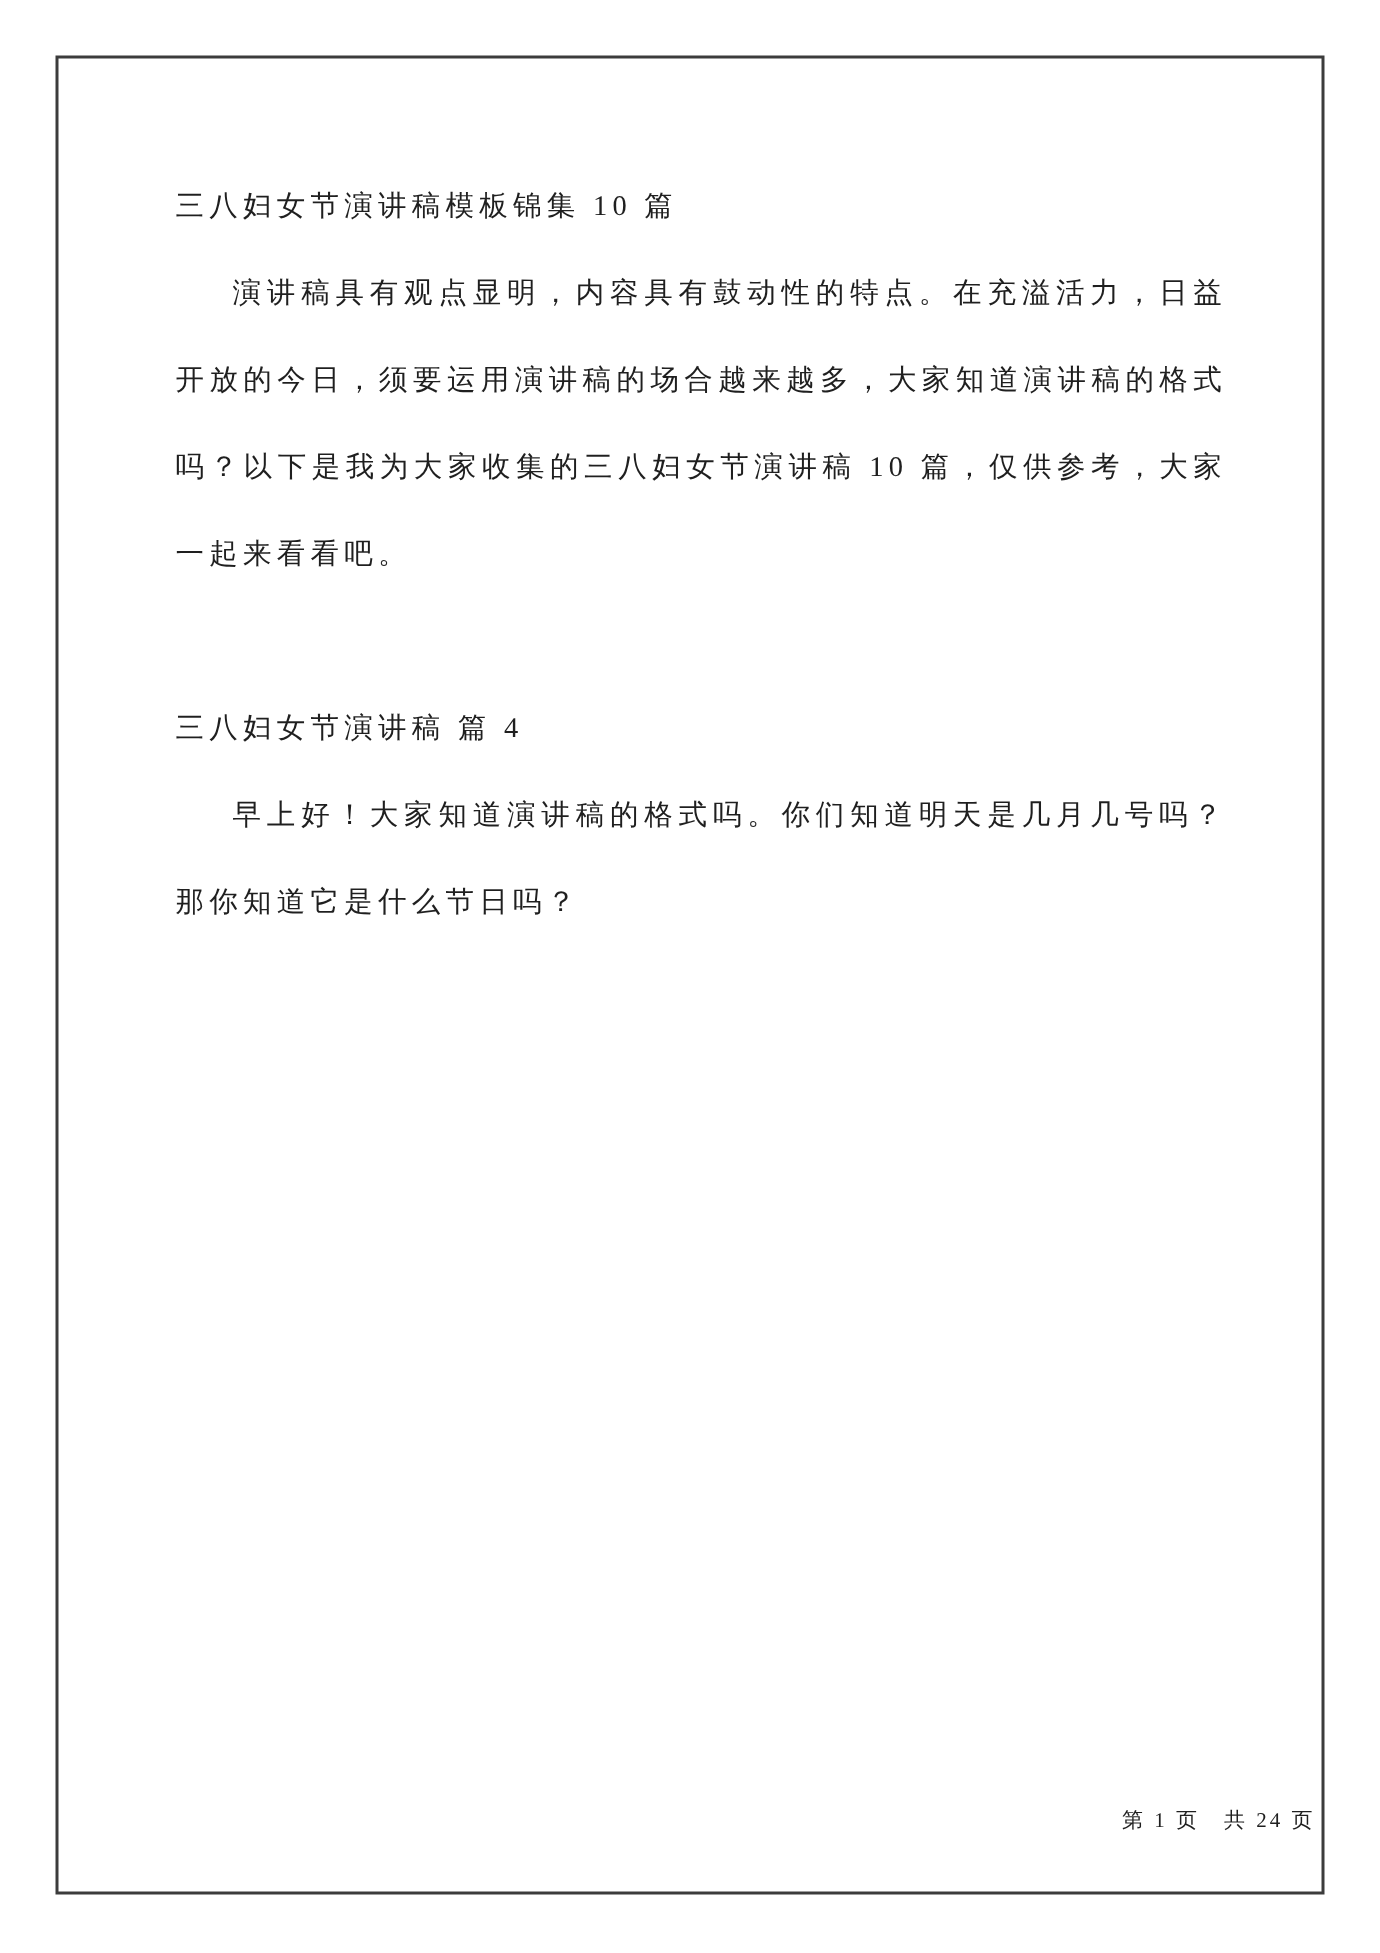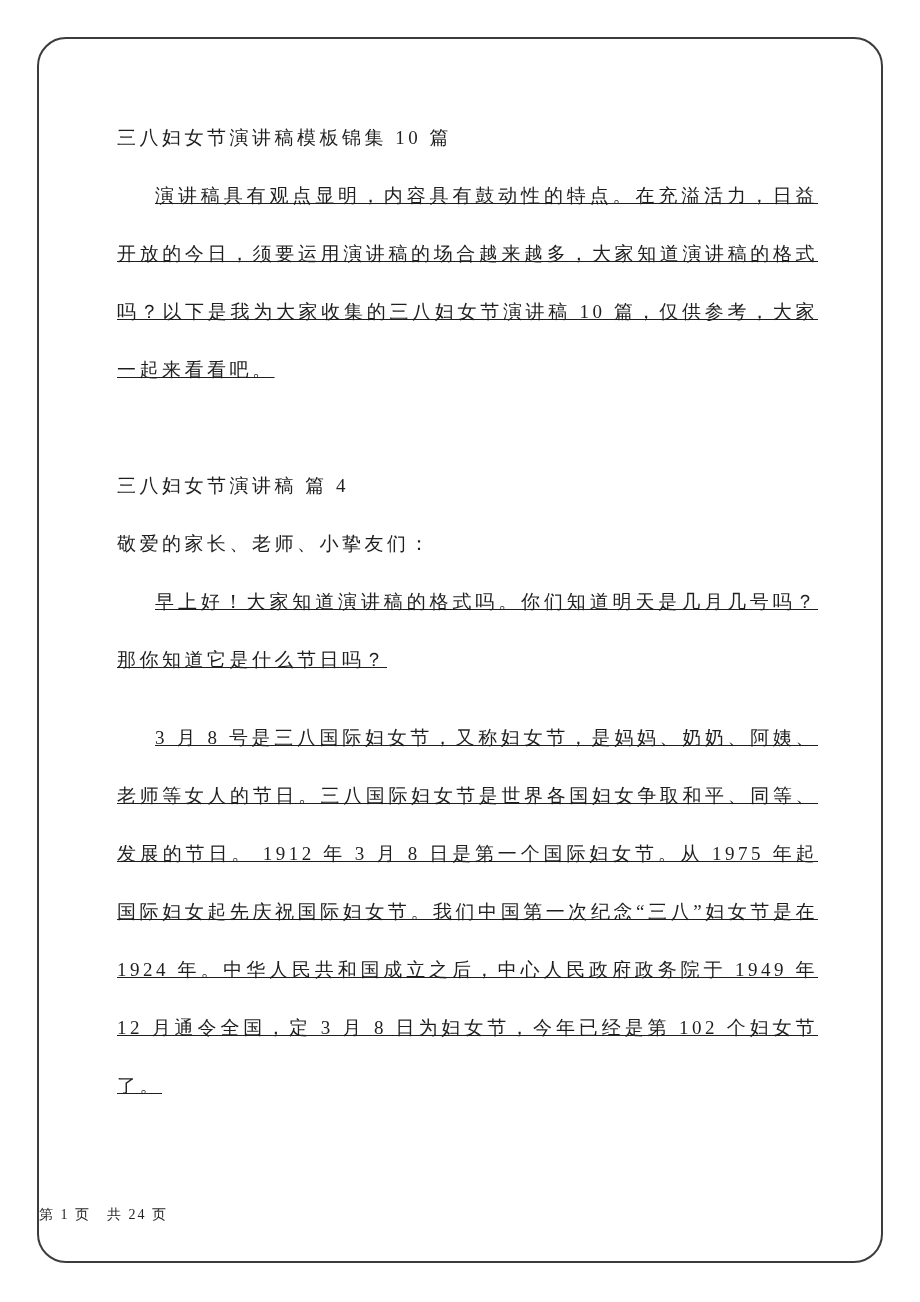--- a/index.html
+++ b/index.html
@@ -1,20 +1,20 @@
 <!DOCTYPE html>
 <html style="--text: #1f1f1f; --border: #3c3c3c; --background: #ffffff;"><head>
 <meta charset="utf-8">
 <style>
   :root {
     --text: #1f1f1f;
     --border: #3c3c3c;
     --background: #ffffff;
   }
-  * { margin: 0; padding: 0; box-sizing: border-box; border-radius: 29px; }
+  * { margin: 0; padding: 0; box-sizing: border-box; }
   html, body {
     width: 920px;
     height: 1302px;
     background: var(--background, #ffffff);
     font-family: "Liberation Serif", "DejaVu Serif", serif;
     color: var(--text, #1f1f1f);
     overflow: hidden;
   }
   .page {
     position: absolute;
@@ -30,47 +30,45 @@
   .section-heading,
   .salutation,
   .para {
     font-size: 19px;
     line-height: 58px;
     font-weight: normal;
     letter-spacing: 3.5px;
     text-align: justify;
     text-justify: inter-character;
   }
-  .indent { text-indent: 2em; text-decoration: underline; }
+  .indent { text-indent: 2em; }
   .section-heading { margin-top: 58px; }
   .para-space { margin-top: 20px; }
   .page-footer {
     position: absolute;
     left: 0;
     right: 4px;
     bottom: 36px;
-    text-align: left;
+    text-align: right;
     font-size: 14px;
     letter-spacing: 2px;
     line-height: 20px;
   }
   .page-footer .total { margin-left: 16px; }
 </style>
 </head>
 <body>
 
 <div class="page">
   <h1 class="doc-title">三八妇女节演讲稿模板锦集 10 篇</h1>
 
   <p class="para indent">演讲稿具有观点显明，内容具有鼓动性的特点。在充溢活力，日益开放的今日，须要运用演讲稿的场合越来越多，大家知道演讲稿的格式吗？以下是我为大家收集的三八妇女节演讲稿 10 篇，仅供参考，大家一起来看看吧。</p>
 
   <h2 class="section-heading">三八妇女节演讲稿 篇 4</h2>
 
-  <p class="salutation">敬爱的家长、老师、小挚友们：</p>
 
   <p class="para indent">早上好！大家知道演讲稿的格式吗。你们知道明天是几月几号吗？那你知道它是什么节日吗？</p>
 
-  <p class="para indent para-space">3 月 8 号是三八国际妇女节，又称妇女节，是妈妈、奶奶、阿姨、老师等女人的节日。三八国际妇女节是世界各国妇女争取和平、同等、发展的节日。 1912 年 3 月 8 日是第一个国际妇女节。从 1975 年起国际妇女起先庆祝国际妇女节。我们中国第一次纪念“三八”妇女节是在 1924 年。中华人民共和国成立之后，中心人民政府政务院于 1949 年 12 月通令全国，定 3 月 8 日为妇女节，今年已经是第 102 个妇女节了。</p>
 
   <div class="page-footer">
     <span class="pagenum">第 1 页</span><span class="total">共 24 页</span>
   </div>
 </div>
 
 </body></html>

